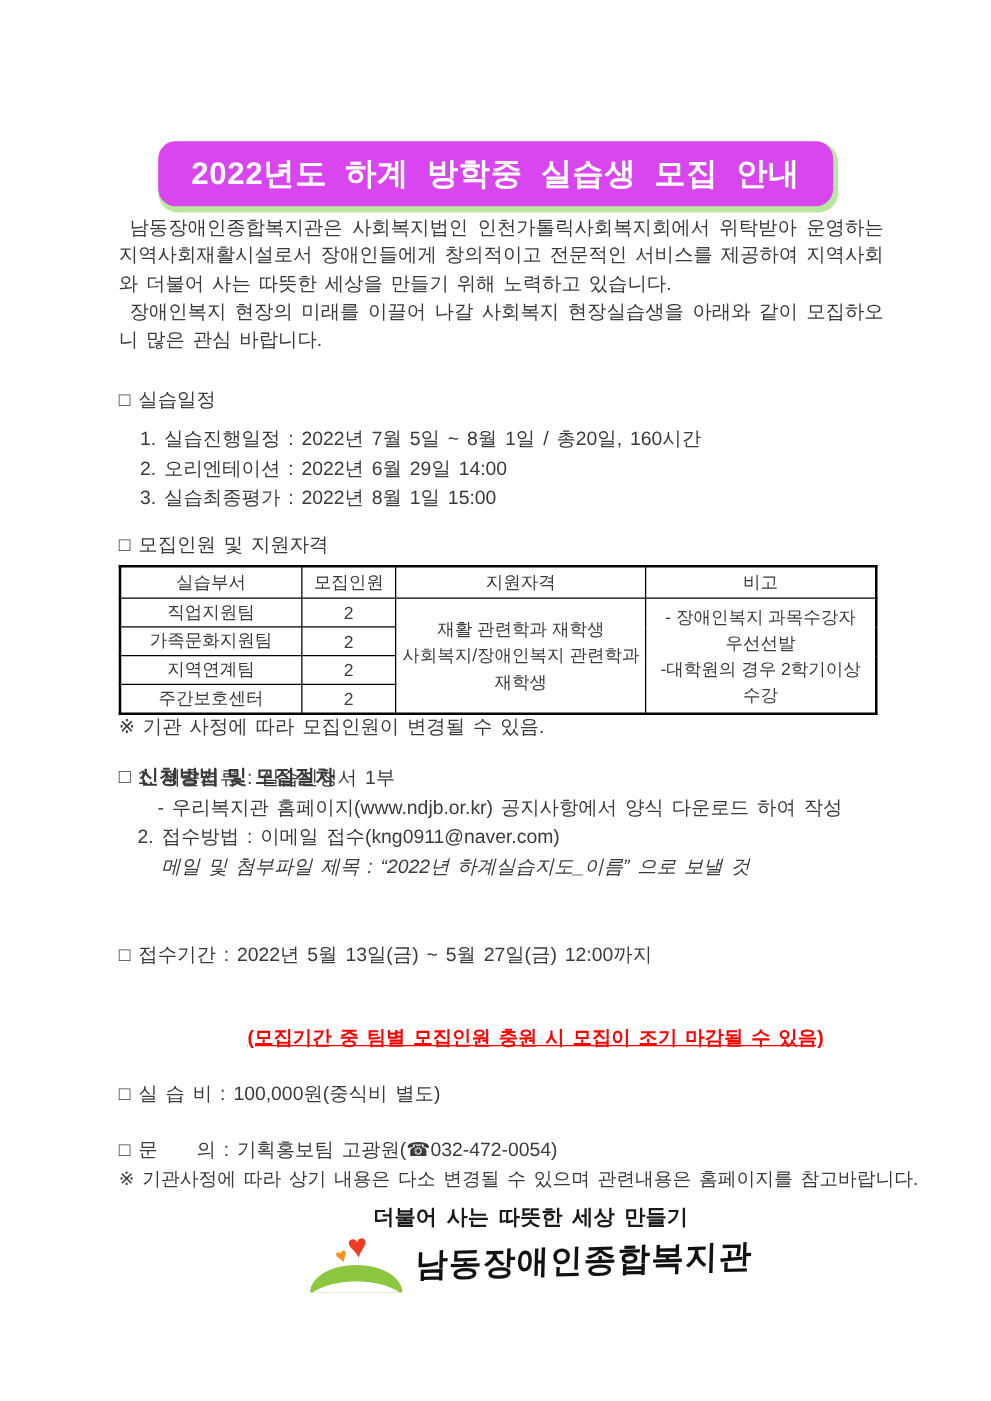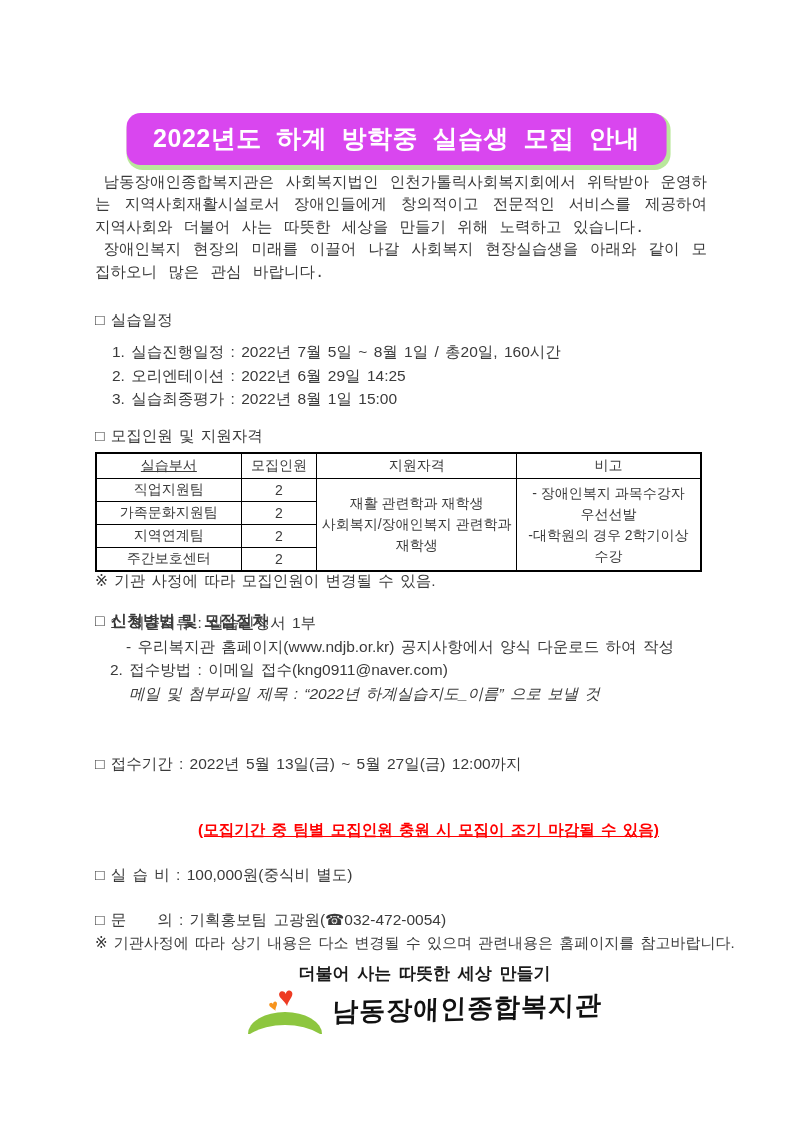--- a/index.html
+++ b/index.html
@@ -15,41 +15,41 @@
   .banner{
     display:inline-block;background:#d946ef;color:#ffffff;
     font-size:25px;font-weight:bold;letter-spacing:0.5px;word-spacing:7px;
     padding:9px 27px 10px 27px;border-radius:14px;
     box-shadow:2px 3px 0 2px #b9e79b;
     white-space:nowrap;
   }
 
   
   .intro{top:172px;left:95px;width:612px;font-size:15.5px;line-height:22.4px;}
-  .intro p{margin:0;text-align:justify;text-indent:0.55em;word-break:break-all;word-spacing:2px;font-family:Liberation Mono, monospace;}
+  .intro p{margin:0;text-align:justify;text-indent:0.55em;word-break:break-all;word-spacing:2px;}
 
   
   .sec-heading{font-size:15.5px;word-spacing:2px;}
   .sec-heading.bold{font-weight:bold;font-size:16px;}
   .line{font-size:15.5px;word-spacing:2px;white-space:pre-line;}
 
   
   .schedule{top:310px;left:95px;width:612px;}
   .schedule .items{margin-top:9px;padding-left:17px;line-height:23.7px;}
 
   
   .recruit-heading{top:426px;left:95px;}
   .recruit-table{
     top:452px;left:95px;width:607px;border-collapse:collapse;
     font-size:14px;text-align:center;color:#3a3a3a;
   }
   .recruit-table td{border:1px solid #000;padding:1px 2px;height:20px;}
   .recruit-table tr.head td{height:22px;}
   .recruit-table{border:2px solid #000;}
-  .col-dept{width:24%;text-decoration:underline;}
+  .col-dept{width:24%;}
   .col-count{width:12.5%;}
   .col-qual{width:33%;}
   .col-remark{width:30.5%;}
   .multiline{white-space:pre-line;line-height:21px;}
   .recruit-note{top:571px;left:95px;}
 
   
   .apply-heading{top:611px;left:95px;}
   .apply-lines{top:611px;left:95px;width:612px;line-height:23.5px;}
   .apply-lines .l1{padding-left:15px;}
@@ -107,21 +107,21 @@
 
   <div class="abs intro">
     <p>남동장애인종합복지관은 사회복지법인 인천가톨릭사회복지회에서 위탁받아 운영하는 지역사회재활시설로서 장애인들에게 창의적이고 전문적인 서비스를 제공하여 지역사회와 더불어 사는 따뜻한 세상을 만들기 위해 노력하고 있습니다.</p>
     <p>장애인복지 현장의 미래를 이끌어 나갈 사회복지 현장실습생을 아래와 같이 모집하오니 많은 관심 바랍니다.</p>
   </div>
 
   <div class="abs schedule">
     <div class="sec-heading">□ 실습일정</div>
     <div class="items">
       <div class="line">1. 실습진행일정 : 2022년 7월 5일 ~ 8월 1일 / 총20일, 160시간</div>
-      <div class="line">2. 오리엔테이션 : 2022년 6월 29일 14:25</div>
+      <div class="line">2. 오리엔테이션 : 2022년 6월 29일 14:00</div>
       <div class="line">3. 실습최종평가 : 2022년 8월 1일 15:00</div>
     </div>
   </div>
 
   <div class="abs sec-heading recruit-heading">□ 모집인원 및 지원자격</div>
 
   <table class="abs recruit-table">
     <tbody>
         <tr class="head">
       <td class="col-dept">실습부서</td>

